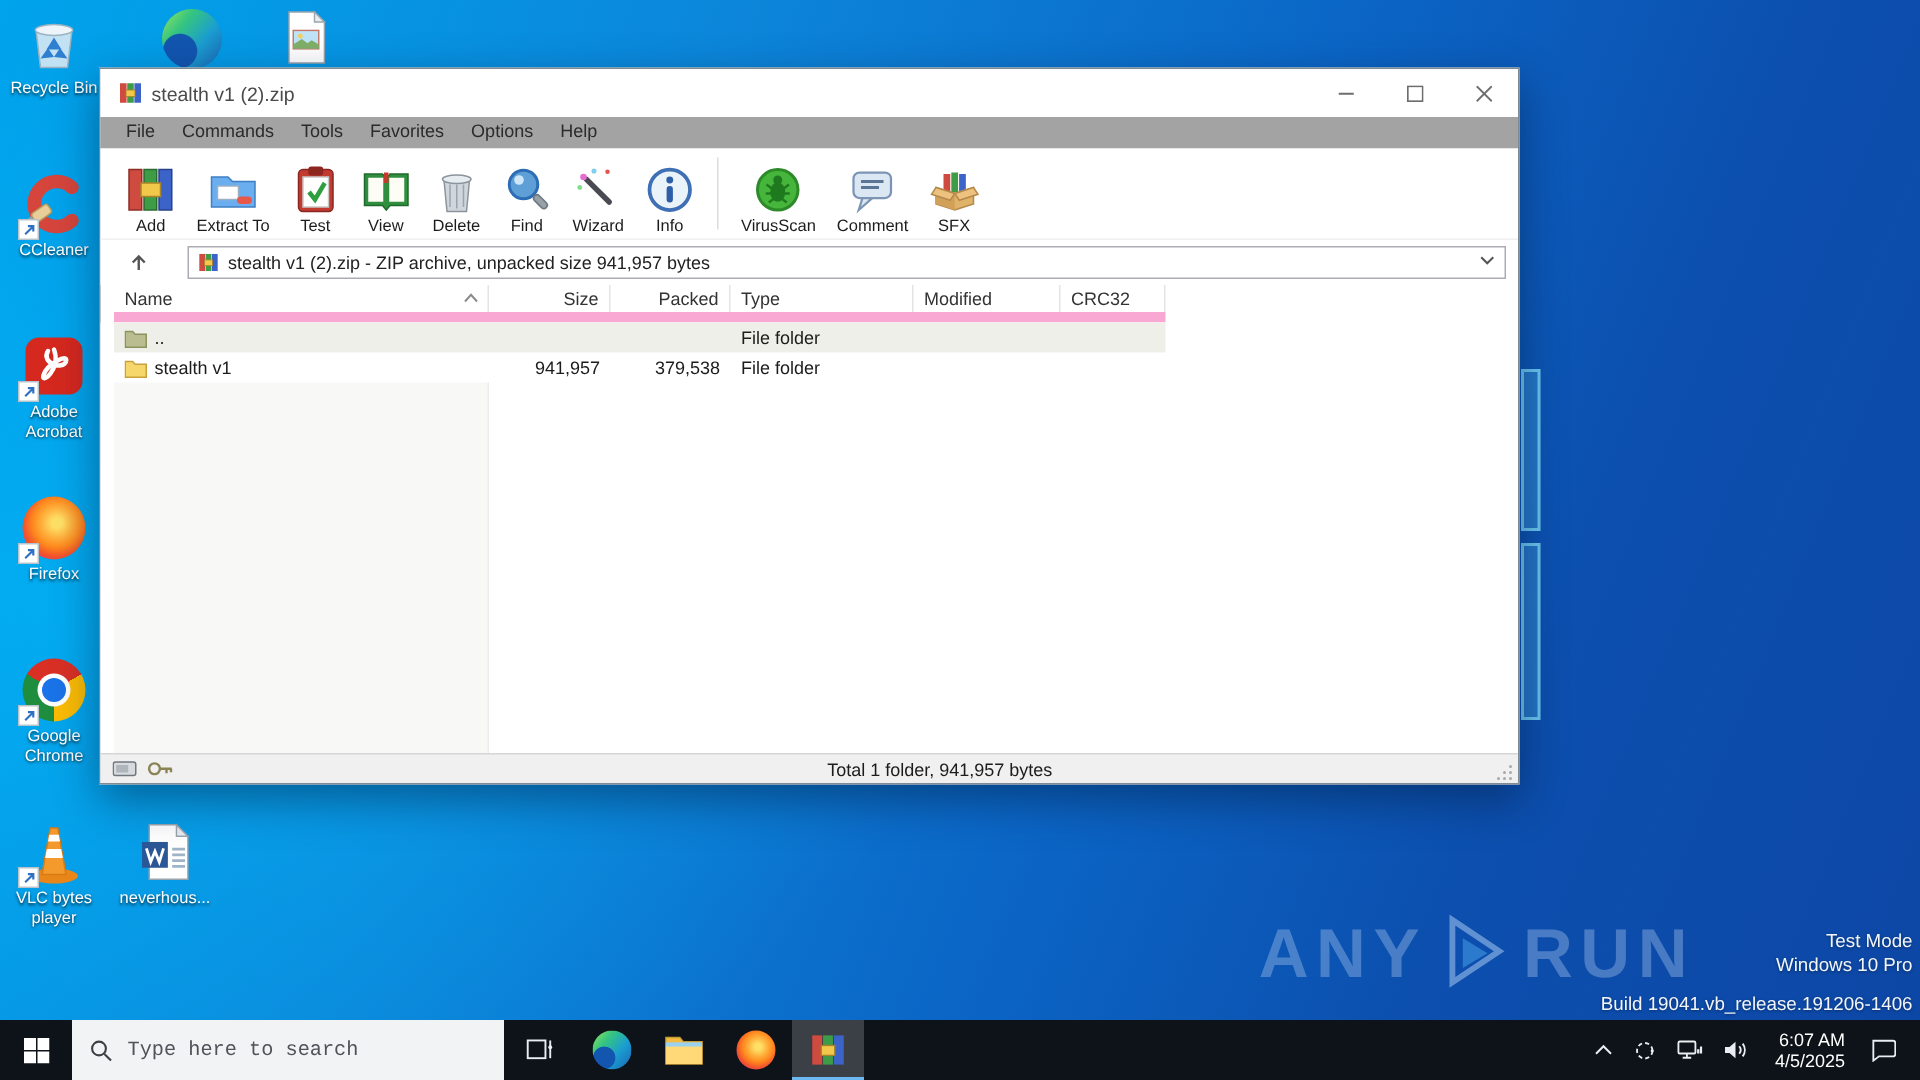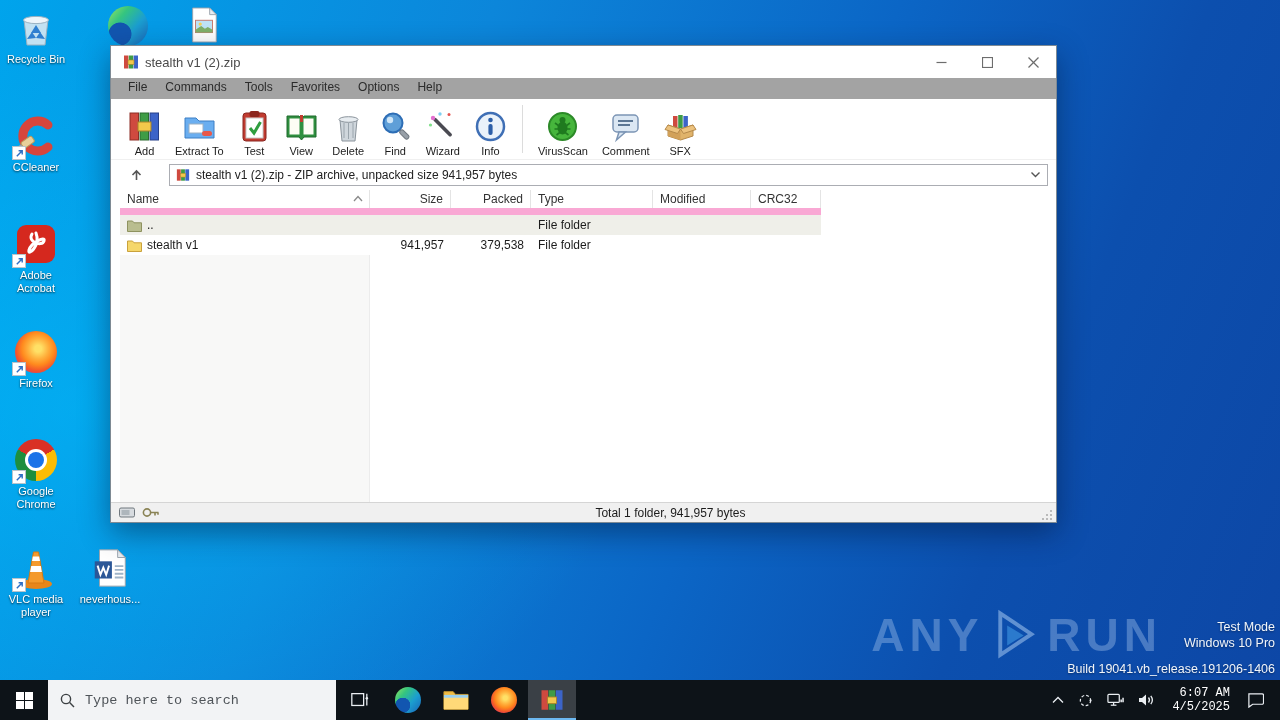--- a/index.html
+++ b/index.html
@@ -24,21 +24,21 @@
   .circle-ico { width:42px; height:42px; border-radius:50%; }
   .edge-ico { background: radial-gradient(circle at 30% 70%, #1256b0 0 28%, transparent 30%),
               linear-gradient(130deg,#9be65f 0%,#35c57f 30%,#1b9ed0 62%,#1b63b7 100%); }
   .firefox-ico { background: radial-gradient(circle at 55% 42%, #ffe066 0 10%, #ffb13d 30%, #ff8a1e 48%, #f3552b 66%, #d7317a 86%, #a11a96 100%); }
   .chrome-ico { position:relative; background: conic-gradient(from -60deg,#d93025 0 120deg,#fbbc04 120deg 240deg,#1e8e3e 240deg 360deg); }
   .chrome-ico::before { content:""; position:absolute; left:50%; top:50%; width:22px; height:22px; margin:-11px 0 0 -11px; border-radius:50%; background:#fff; }
   .chrome-ico::after { content:""; position:absolute; left:50%; top:50%; width:16px; height:16px; margin:-8px 0 0 -8px; border-radius:50%; background:#1a73e8; }
 
   
   .win { position:absolute; left:66px; top:45px; width:947px; height:478px; background:#fff;
-         border:1px solid #7e8a94; box-shadow:0 10px 28px rgba(0,20,50,.45); display:flex; flex-direction:column;margin-left:44px; }
+         border:1px solid #7e8a94; box-shadow:0 10px 28px rgba(0,20,50,.45); display:flex; flex-direction:column; }
   .titlebar { height:32px; display:flex; align-items:center; background:#fff; }
   .titlebar .app-ico { margin:0 6px 0 12px; width:16px; height:16px; }
   .title-text { font-size:13px; color:#4a4a4a; }
   .win-btns { margin-left:auto; display:flex; height:100%; }
   .wbtn { width:46px; height:100%; display:flex; align-items:center; justify-content:center; }
   .wbtn svg { width:11px; height:11px; stroke:#6d6d6d; stroke-width:1.2; fill:none; }
 
   .menubar { height:21px; display:flex; padding-left:8px; background:#a3a3a3; }
   .menu-item { font-size:12px; color:#2b2b2b; padding:2px 9px; }
 
@@ -76,37 +76,37 @@
   .st-left { width:190px; display:flex; align-items:center; gap:5px; padding-left:8px; }
   .st-left svg { height:11px; }
   .st-center { flex:1; text-align:center; }
   .grip { width:14px; height:14px; margin-right:2px; align-self:flex-end; }
 
   
   .wm { position:absolute; right:5px; bottom:44px; text-align:right; }
   .wm-top { display:flex; align-items:center; justify-content:flex-end; gap:22px; }
   .wm-brand { display:flex; align-items:center; gap:6px; }
   .wm-word { font-size:46px; font-weight:600; letter-spacing:5px; color:rgba(165,195,235,.40); line-height:46px; }
-  .wm-info { color:#f2f6fb; font-size:12.5px; line-height:16px; text-shadow:0 1px 2px rgba(0,0,0,.4); }
+  .wm-info { color:#f2f6fb; font-size:12.5px; line-height:16px; text-shadow:0 1px 2px rgba(0,0,0,.4);margin-left:32px; }
   .wm-build { color:#f2f6fb; font-size:12.5px; margin-top:1px; text-shadow:0 1px 2px rgba(0,0,0,.4); }
 
   
   .taskbar { position:absolute; left:0; bottom:0; width:1280px; height:40px; background:#0d1318; display:flex; align-items:stretch; }
   .tb-start { width:48px; display:flex; align-items:center; justify-content:center; }
   .tb-search { width:288px; background:#f2f3f5; display:flex; align-items:center; gap:10px; padding:0 12px; }
   .tb-search svg { width:15px; height:15px; flex:none; }
   .tb-search input { border:none; outline:none; background:transparent; font-size:13.5px; width:100%; color:#333; font-family:Liberation Mono, monospace; }
   .tb-search input::placeholder { color:#4f5459; opacity:1; }
   .tb-ico-btn { width:48px; display:flex; align-items:center; justify-content:center; }
   .tb-ico-btn.active { background:#3a4046; box-shadow:inset 0 -2px 0 #6cb8f0; }
   .tb-small-circle { width:26px; height:26px; border-radius:50%; }
   .tray { margin-left:auto; display:flex; align-items:center; }
   .tray-btn { height:40px; display:flex; align-items:center; justify-content:center; padding:0 7px; }
   .tray-btn svg { stroke:#eaeef2; fill:none; stroke-width:1.3; }
-  .clock { text-align:right; color:#fff; font-size:12px; line-height:14px; padding:0 10px;font-family:Liberation Mono, monospace; }
+  .clock { text-align:right; color:#fff; font-size:12px; line-height:14px; padding:0 10px; }
   .tray .spacer { width:4px; }
 </style>
 </head>
 <body>
 
 <div class="stage">
 
   <div class="desktop">
     <div class="beam b1"></div>
     <div class="beam b2"></div>
@@ -186,21 +186,21 @@
           <path d="M14 37 L19.5 6 h5 L30 37 z" fill="#f49a2c" stroke="#d87b12"></path>
           <path d="M17.2 20 h9.6 l1.1 6 H16.1 z" fill="#fff"></path>
           <path d="M18.8 10.5 h6.4 l.8 4.5 h-8z" fill="#fff"></path>
         </svg>
         <span class="shortcut">
             <svg viewBox="0 0 10 10">
               <path d="M2 8 L8 2 M4 2h4v4" stroke="#2f6fc4" stroke-width="1.6" fill="none"></path>
             </svg>
           </span>
       </div>
-      <div class="dt-label">VLC media player</div>
+      <div class="dt-label">VLC bytes player</div>
     </div>
 
     <div class="dt-item" style="left:74px;top:546px">
       <div class="ico-box">
         <svg viewBox="0 0 44 44" width="42" height="42">
           <path d="M11 3h19l8 8v30H11z" fill="#fff" stroke="#9aa4ad"></path>
           <path d="M30 3l8 8h-8z" fill="#e8edf1" stroke="#9aa4ad"></path>
           <rect x="6" y="15" width="18" height="18" fill="#2b5797"></rect>
           <path d="M9 19.5l3 9.5 3-7.5 3 7.5 3-9.5" stroke="#fff" stroke-width="2" fill="none"></path>
           <path d="M27 20h9M27 24h9M27 28h9M27 32h9" stroke="#9fb4c8" stroke-width="2"></path>

